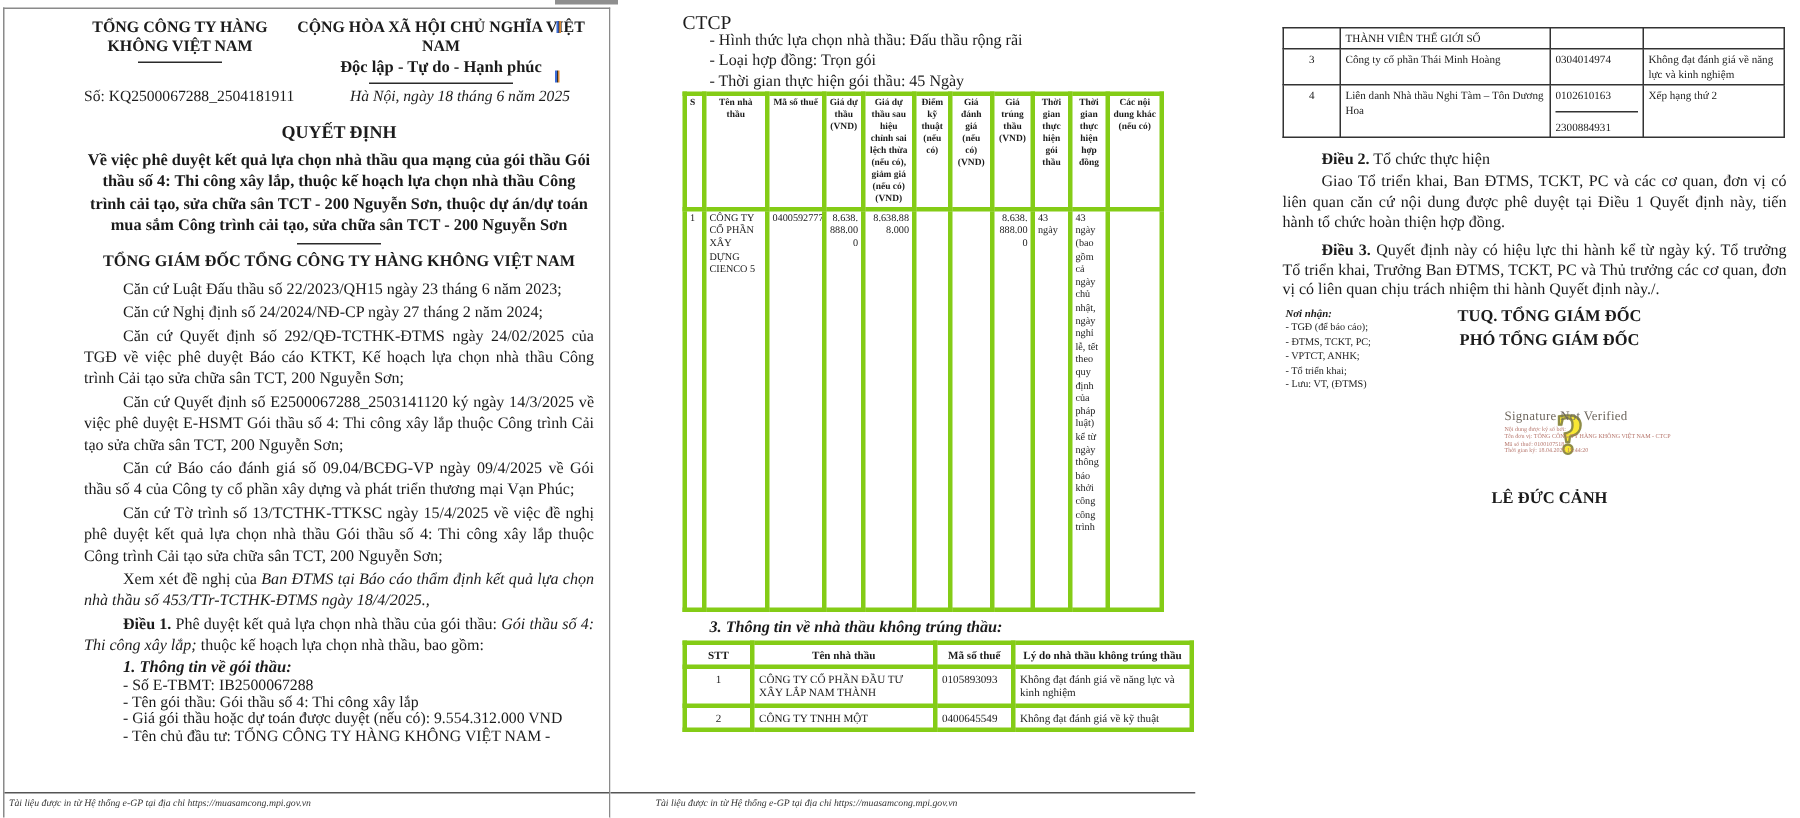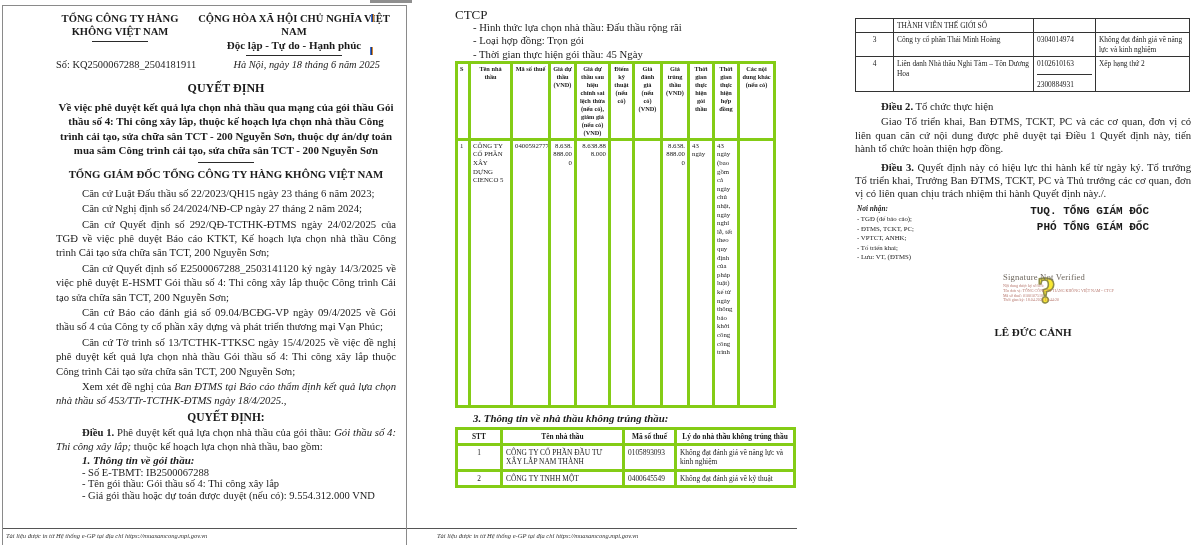--- a/index.html
+++ b/index.html
@@ -69,21 +69,21 @@
   
   #cont-table{position:absolute;left:58px;top:18px;width:334px;}
   #cont-table th,#cont-table td{border:1px solid #333;font-size:7.4px;line-height:9.4px;padding:2px 3px;vertical-align:top;}
   #cont-table td.c{text-align:center;}
   .tax-split .t1{border-bottom:1px solid #333;padding-bottom:5px;margin-bottom:5px;}
   .p3-articles{position:absolute;left:58px;top:100px;width:336px;}
   .p3-articles p{margin:0 0 2px;font-size:10.7px;line-height:13.4px;text-indent:26px;text-align:justify;}
   .recipients{position:absolute;left:60px;top:205px;width:150px;}
   .recipients-label{font-weight:bold;font-style:italic;font-size:7.2px;line-height:9px;}
   .recipients p{margin:0;font-size:6.8px;line-height:9.6px;}
-  .signer-block{position:absolute;left:120px;top:203px;width:232px;text-align:right;font-family:Liberation Mono, monospace;}
+  .signer-block{position:absolute;left:120px;top:203px;width:232px;text-align:center;}
   .signer-title{font-weight:bold;font-size:11px;line-height:16px;}
   .signer-name{position:absolute;left:120px;top:326px;width:232px;text-align:center;font-weight:bold;font-size:11px;}
   .stamp{position:absolute;left:206px;top:272px;width:140px;height:52px;}
   .stamp-q{position:absolute;left:34px;top:-2px;font-size:38px;font-weight:bold;color:#f9e833;
            -webkit-text-stroke:1.5px #8e8c46;text-shadow:0 0 1px #77753a;z-index:0;line-height:40px;}
   .stamp-status{position:relative;z-index:1;font-size:8.6px;color:#6e675e;letter-spacing:.2px;}
   .stamp-lines{position:relative;z-index:1;margin-top:2px;}
   .stamp-lines div{font-size:4px;line-height:4.8px;color:#b5746a;white-space:nowrap;}
 
   
@@ -123,28 +123,28 @@
     <div class="recitals">
       <p class="recital">Căn cứ Luật Đấu thầu số 22/2023/QH15 ngày 23 tháng 6 năm 2023;</p>
       <p class="recital">Căn cứ Nghị định số 24/2024/NĐ-CP ngày 27 tháng 2 năm 2024;</p>
       <p class="recital">Căn cứ Quyết định số 292/QĐ-TCTHK-ĐTMS ngày 24/02/2025 của TGĐ về việc phê duyệt Báo cáo KTKT, Kế hoạch lựa chọn nhà thầu Công trình Cải tạo sửa chữa sân TCT, 200 Nguyễn Sơn;</p>
       <p class="recital">Căn cứ Quyết định số E2500067288_2503141120 ký ngày 14/3/2025 về việc phê duyệt E-HSMT Gói thầu số 4: Thi công xây lắp thuộc Công trình Cải tạo sửa chữa sân TCT, 200 Nguyễn Sơn;</p>
       <p class="recital">Căn cứ Báo cáo đánh giá số 09.04/BCĐG-VP ngày 09/4/2025 về Gói thầu số 4 của Công ty cổ phần xây dựng và phát triển thương mại Vạn Phúc;</p>
       <p class="recital">Căn cứ Tờ trình số 13/TCTHK-TTKSC ngày 15/4/2025 về việc đề nghị phê duyệt kết quả lựa chọn nhà thầu Gói thầu số 4: Thi công xây lắp thuộc Công trình Cải tạo sửa chữa sân TCT, 200 Nguyễn Sơn;</p>
       <p class="recital"><span>Xem xét đề nghị của </span><span class="italic">Ban ĐTMS tại Báo cáo thẩm định kết quả lựa chọn nhà thầu số 453/TTr-TCTHK-ĐTMS ngày 18/4/2025.,</span></p>
     </div>
 
-    <div class="decision-heading">QUYẾT ĐỊNH:</div>
 
     <p class="article"><span class="bold">Điều 1.</span><span> Phê duyệt kết quả lựa chọn nhà thầu của gói thầu: </span><span class="italic">Gói thầu số 4: Thi công xây lắp;</span><span> thuộc kế hoạch lựa chọn nhà thầu, bao gồm:</span></p>
 
     <p class="sub-heading">1. Thông tin về gói thầu:</p>
     <p class="pkg-item">- Số E-TBMT: IB2500067288</p>
     <p class="pkg-item">- Tên gói thầu: Gói thầu số 4: Thi công xây lắp</p>
     <p class="pkg-item">- Giá gói thầu hoặc dự toán được duyệt (nếu có): 9.554.312.000 VND</p>
+    <p class="pkg-item">- Tên chủ đầu tư: TỔNG CÔNG TY HÀNG KHÔNG VIỆT NAM  -</p>
   </div>
 
   <div class="page-footer-rule rule"></div>
   <div class="page-footer-text">Tài liệu được in từ Hệ thống e-GP tại địa chỉ https://muasamcong.mpi.gov.vn</div>
 </div>
 
 <div class="page" id="page2">
   <div class="p2-content">
     <div class="cont-word">CTCP</div>
     <p class="bullet">- Hình thức lựa chọn nhà thầu: Đấu thầu rộng rãi</p>

